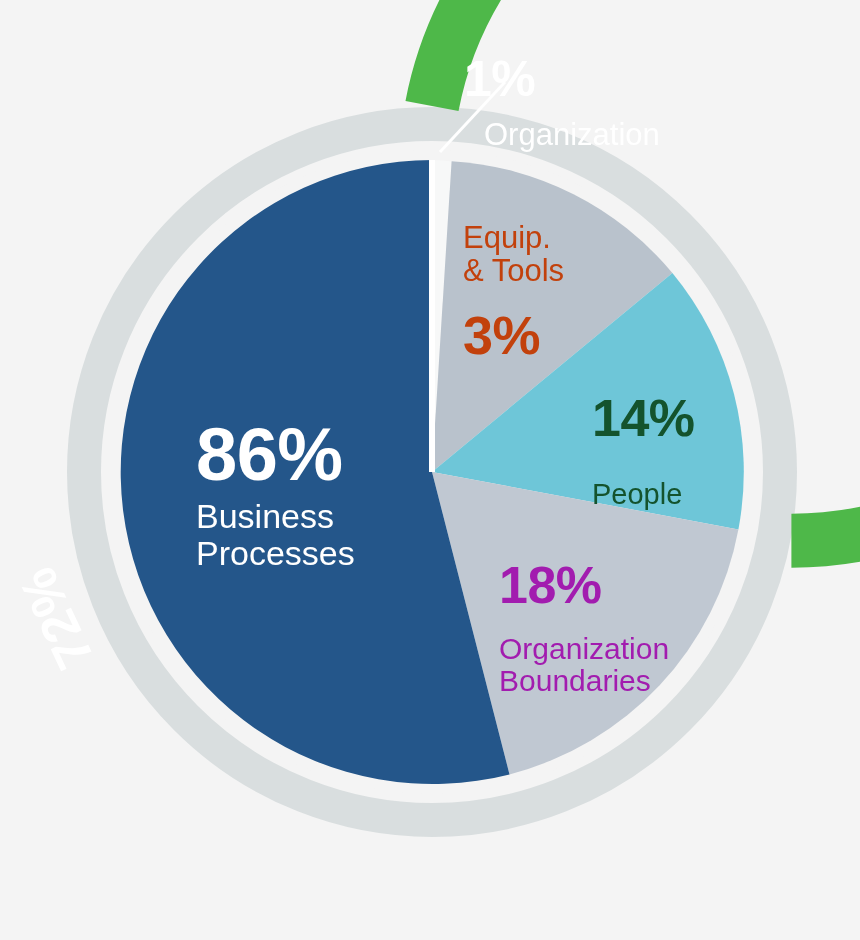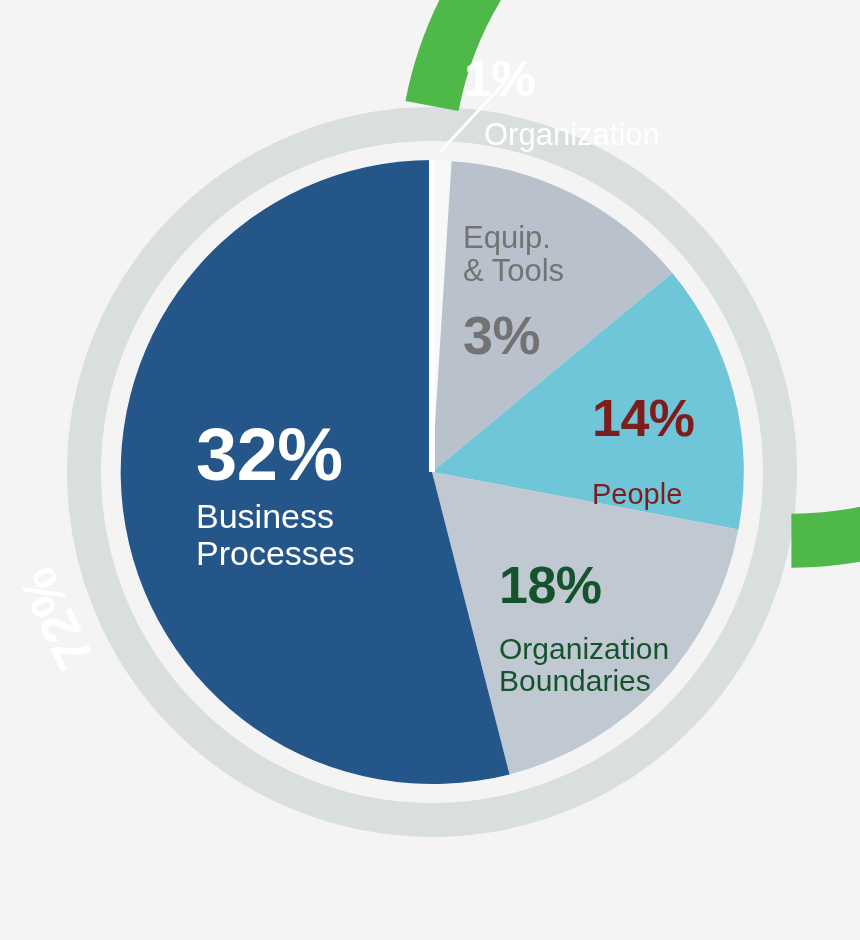--- a/index.html
+++ b/index.html
@@ -49,43 +49,43 @@
     text-align: left;
   }
   #label-business .pct-big { font-size: 74px; }
   #label-business .sub { font-size: 34px; display: block; margin-top: 4px; }
 
   
   #label-equip {
     left: 463px;
     top: 204px;
     width: 200px;
-    color: #737373;
+    color: #c2410c;
     text-align: left;
   }
   #label-equip .sub { font-size: 31px; display: block; }
   #label-equip .pct-big { font-size: 54px; display: block; margin-top: 2px; }
 
   
   #label-people {
     left: 592px;
     top: 374px;
     width: 180px;
-    color: #7f1d1d;
+    color: #14532d;
     text-align: left;
   }
   #label-people .pct-big { font-size: 52px; display: block; }
   #label-people .sub { font-size: 29px; display: block; margin-top: 15px; }
 
   
   #label-org {
     left: 499px;
     top: 541px;
     width: 260px;
-    color: #14532d;
+    color: #a21caf;
     text-align: left;
   }
   #label-org .pct-big { font-size: 52px; display: block; }
   #label-org .sub { font-size: 30px; display: block; margin-top: 2px; }
 
   
   #label-environment {
     left: 464px;
     top: 36px;
     width: 330px;
@@ -138,21 +138,21 @@
     <path d="M 432 472 L 738.4 529.4 A 312 312 0 0 1 509.5 774.4 Z" fill="#c0c8d2"></path>
 
     <path d="M 432 472 L 509.5 774.4 A 312 312 0 1 1 432 160 Z" fill="#24568a"></path>
 
     <line x1="432" y1="472" x2="432" y2="160" stroke="#ffffff" stroke-width="6"></line>
 
     <line x1="505" y1="82" x2="440" y2="152" stroke="#ffffff" stroke-width="3"></line>
   </svg>
 
   <div class="lbl" id="label-business">
-    <span class="pct-big">32%</span>
+    <span class="pct-big">86%</span>
     <span class="sub">Business
 Processes</span>
   </div>
 
   <div class="lbl" id="label-equip">
     <span class="sub">Equip.
 &amp; Tools</span>
     <span class="pct-big">3%</span>
   </div>
 

